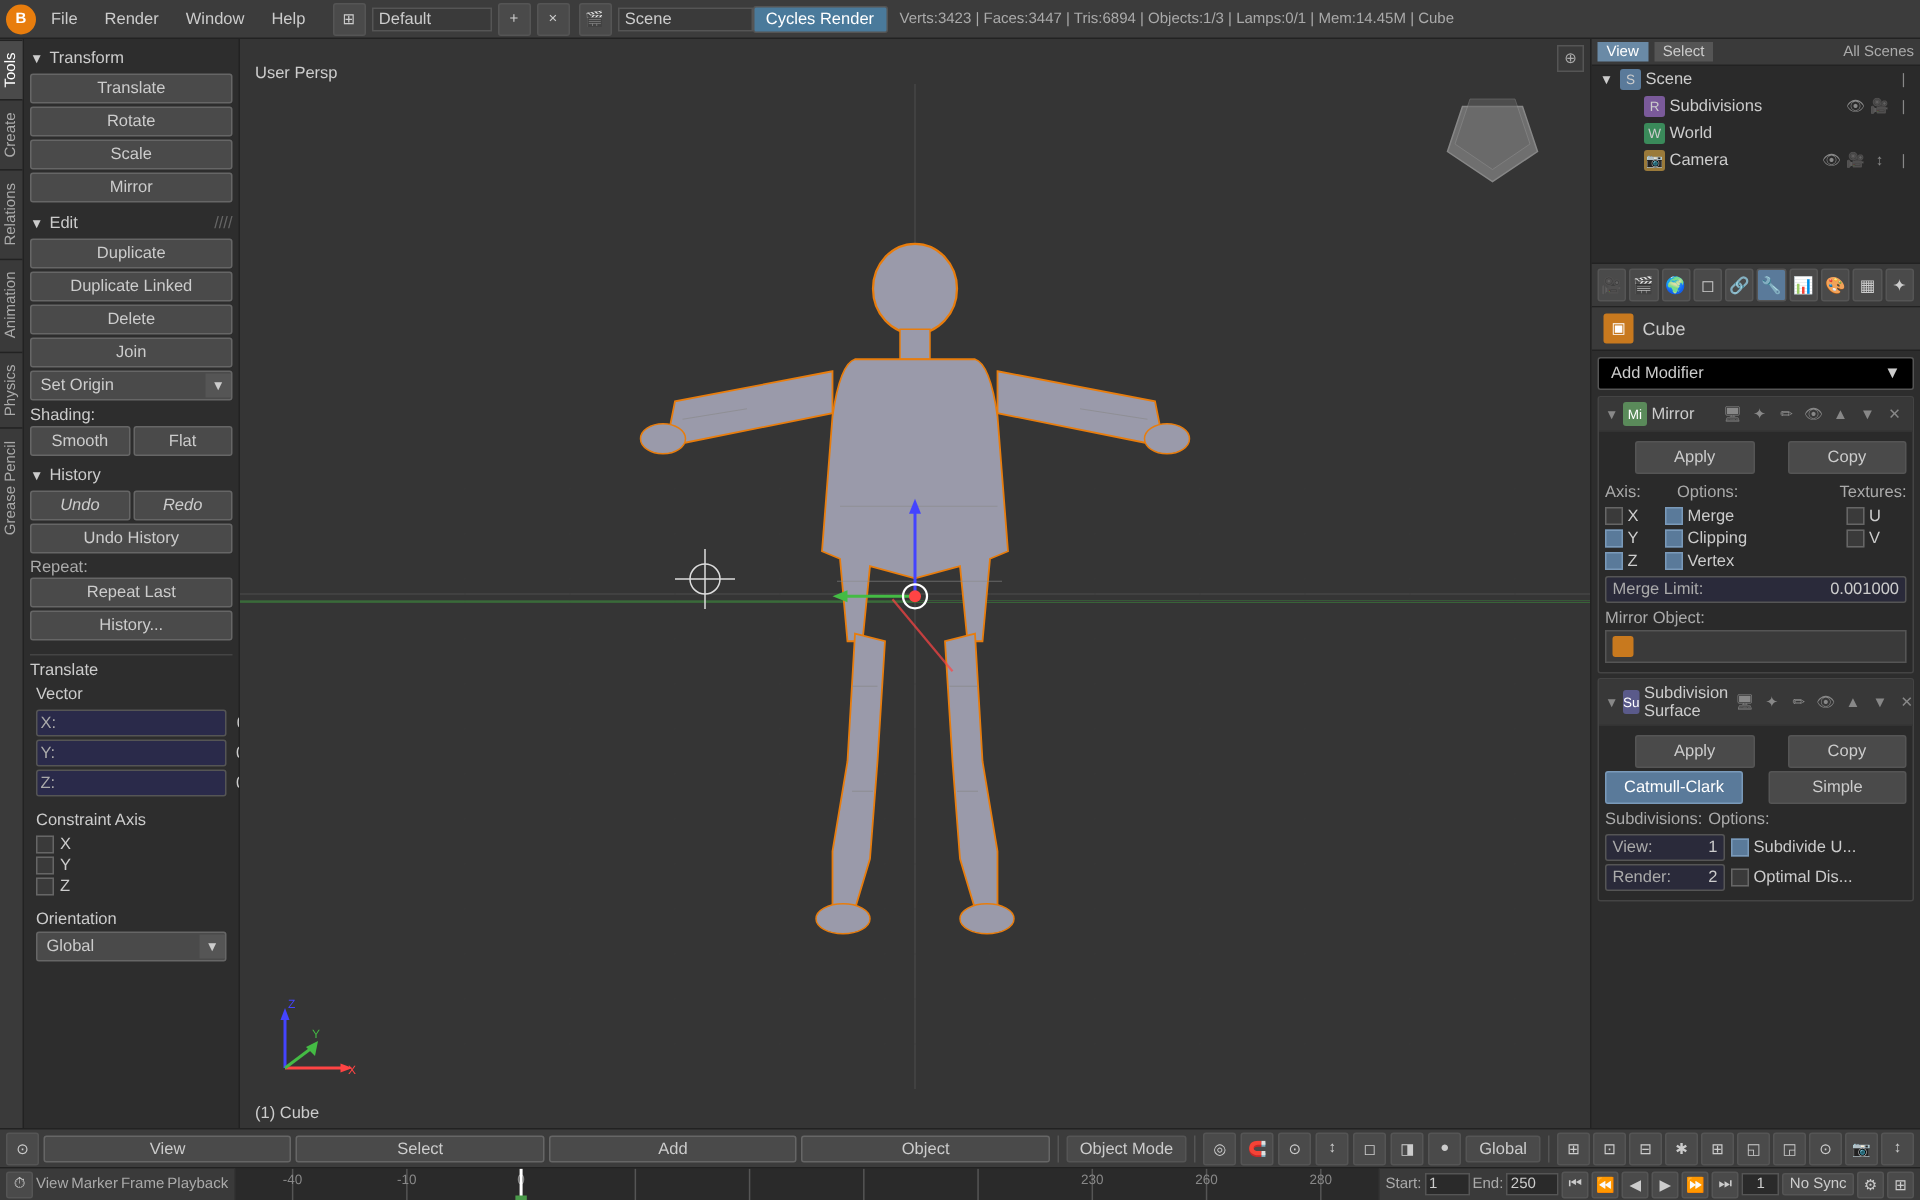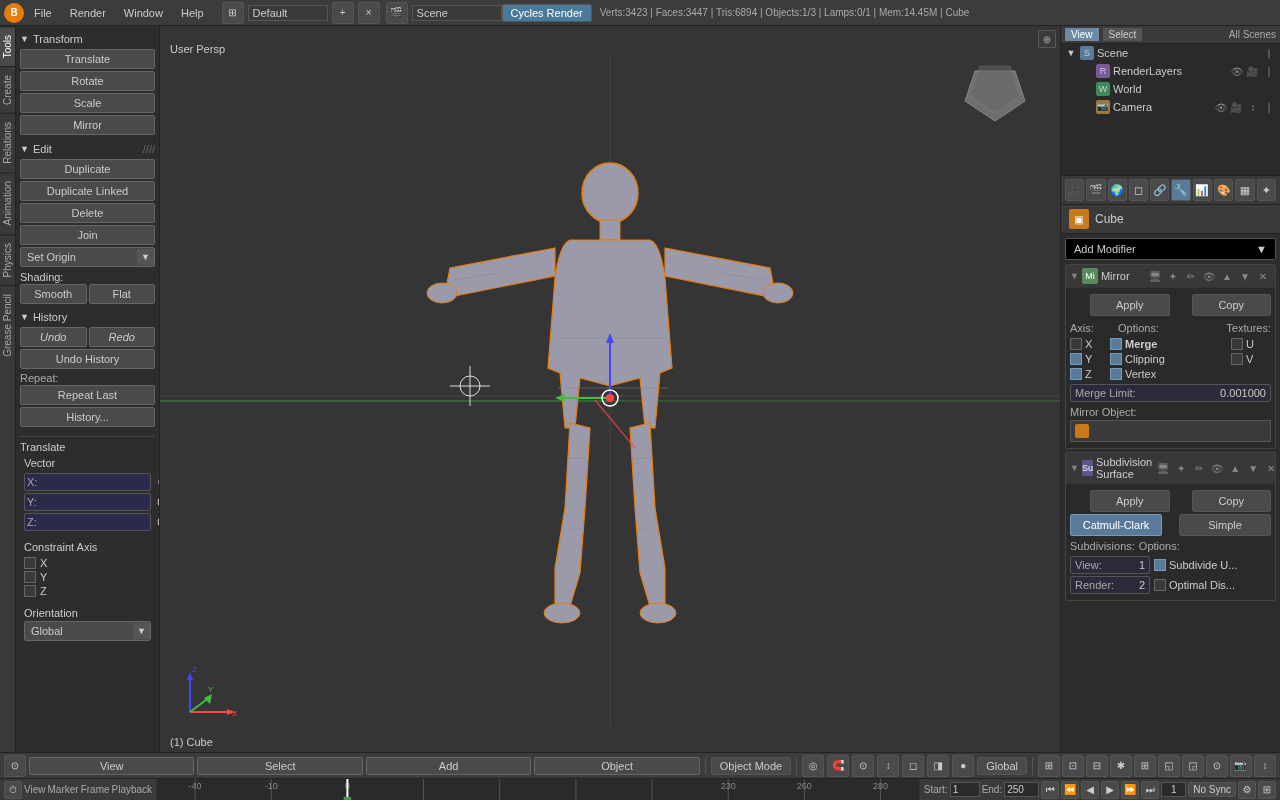--- a/index.html
+++ b/index.html
@@ -918,21 +918,21 @@
         <span class="outliner-expand">▼</span>
         <span class="outliner-icon icon-scene">S</span>
         <span class="outliner-item-name">Scene</span>
         <div class="outliner-actions">
           <span class="outliner-action-icon">|</span>
         </div>
       </div>
       <div class="outliner-item" style="padding-left:20px;">
         <span class="outliner-expand"></span>
         <span class="outliner-icon icon-render">R</span>
-        <span class="outliner-item-name">RenderLayers</span>
+        <span class="outliner-item-name">Subdivisions</span>
         <div class="outliner-actions">
           <span class="outliner-action-icon">👁</span>
           <span class="outliner-action-icon">🎥</span>
           <span class="outliner-action-icon">|</span>
         </div>
       </div>
       <div class="outliner-item" style="padding-left:20px;">
         <span class="outliner-expand"></span>
         <span class="outliner-icon icon-world">W</span>
         <span class="outliner-item-name">World</span>
@@ -1013,21 +1013,21 @@
                 <div class="mod-checkbox checked" style="background:#5a7a9a;border:1px solid #7a9aba;width:12px;height:12px;"></div>
                 <span style="font-size:11px;color:#ccc;">Y</span>
               </div>
               <div style="display:flex;align-items:center;gap:3px;">
                 <div class="mod-checkbox checked" style="background:#5a7a9a;border:1px solid #7a9aba;width:12px;height:12px;"></div>
                 <span style="font-size:11px;color:#ccc;">Z</span>
               </div>
             </div>
 
             <div style="display:flex;flex-direction:column;gap:3px;flex:1;">
-              <div style="display:flex;align-items:center;gap:3px;font-weight:bold;">
+              <div style="display:flex;align-items:center;gap:3px;">
                 <div class="mod-checkbox checked" style="background:#5a7a9a;border:1px solid #7a9aba;width:12px;height:12px;"></div>
                 <span style="font-size:11px;color:#ccc;">Merge</span>
               </div>
               <div style="display:flex;align-items:center;gap:3px;">
                 <div class="mod-checkbox checked" style="background:#5a7a9a;border:1px solid #7a9aba;width:12px;height:12px;"></div>
                 <span style="font-size:11px;color:#ccc;">Clipping</span>
               </div>
               <div style="display:flex;align-items:center;gap:3px;">
                 <div class="mod-checkbox checked" style="background:#5a7a9a;border:1px solid #7a9aba;width:12px;height:12px;"></div>
                 <span style="font-size:11px;color:#ccc;">Vertex</span>

